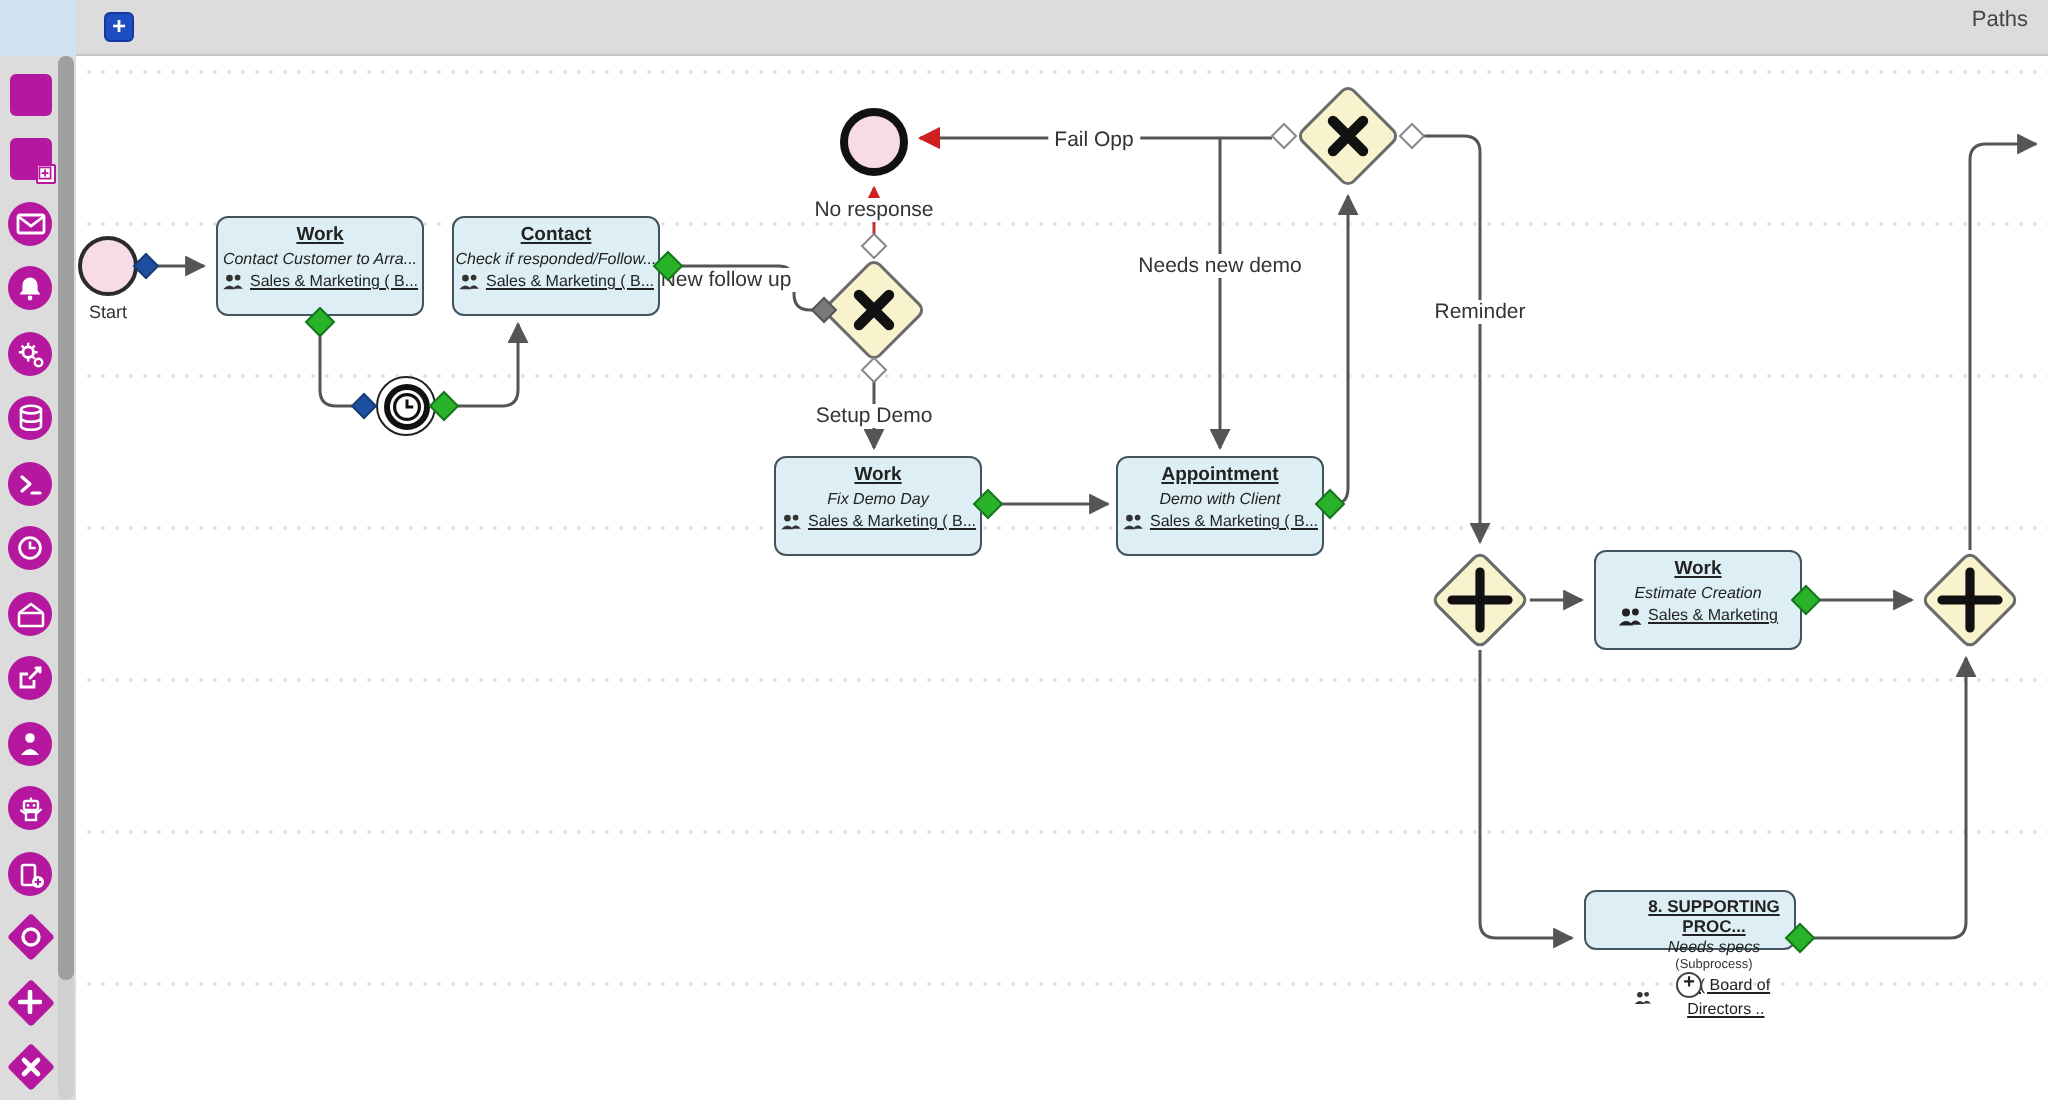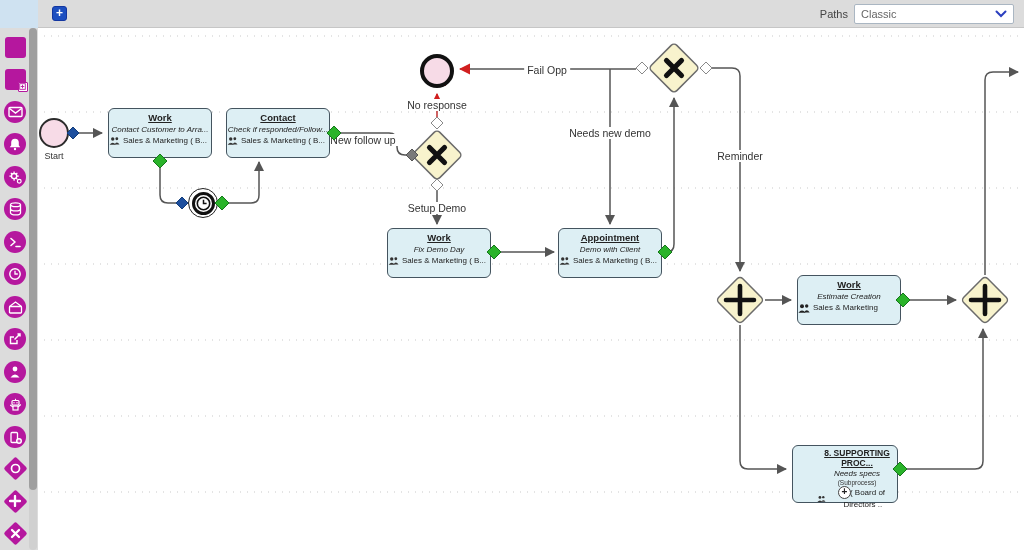--- a/index.html
+++ b/index.html
@@ -53,57 +53,51 @@
     padding:0 3px; font-size:10.5px; color:#333; white-space:nowrap; z-index:2; }
   .faillbl { position:absolute; font-size:7px; color:#c03030; z-index:2; font-weight:bold; }
 
   .task { position:absolute; width:104px; height:50px; background:#ddeff4;
     border:1.4px solid #44545f; border-radius:6px; z-index:3; padding-top:3px;
     text-align:center; cursor:pointer; }
   .t-title { font-size:9.5px; font-weight:bold; text-decoration:underline; color:#222; line-height:12px; }
   .t-desc { font-size:8px; color:#222; line-height:11px; white-space:nowrap;font-style:italic; }
   .t-sub { font-size:6.5px; color:#333; line-height:8px; }
   .t-role { font-size:8px; color:#222; line-height:12px; display:flex;
-    align-items:center; gap:3px; }
+    align-items:center; justify-content:center; gap:3px;text-decoration:underline; }
 
   .event { position:absolute; border-radius:50%; background:#f7dbe7; z-index:3; cursor:pointer; }
   .start-ev { left:1px; top:90px; width:30px; height:30px; border:2px solid #2b2b2b; }
   .end-ev { left:382px; top:26px; width:34px; height:34px; border:4px solid #111; }
   .node-label { position:absolute; transform:translateX(-50%); font-size:9px;
     color:#333; z-index:3; white-space:nowrap; }
 
   .timer { left:150px; top:160px; width:30px; height:30px; border:1.5px solid #222;
     background:#fff; display:flex; align-items:center; justify-content:center; }
   .timer-in { width:23px; height:23px; border:3px solid #111; border-radius:50%;
     background:#fff; display:flex; align-items:center; justify-content:center; }
 
   .gateway { position:absolute; z-index:3; cursor:pointer; }
 
-  .subproc { position:absolute; left:754px; top:417px; width:106px; height:58px;
+  .subproc { position:absolute; left:754px; top:417px; width:106px; height:30px;
     background:#ddeff4; border:1.4px solid #44545f; border-radius:6px; z-index:3;
     padding-top:2px; text-align:center; cursor:pointer;padding-left:24px; }
   .sp-title { font-size:8.5px; font-weight:bold; text-decoration:underline; color:#222; line-height:10px; }
   .expand { position:absolute; left:800px; top:458px; width:13px; height:13px;
     border:1.4px solid #444; border-radius:50%; background:#fff; z-index:5;
     font-size:10px; font-weight:bold; color:#222; line-height:10px; text-align:center; cursor:pointer; }
 </style>
 </head>
 <body>
 
 <div class="corner"></div>
 <div class="topbar">
   <div class="add-btn">+</div>
   <div class="paths-wrap">
     <span class="paths-label">Paths</span>
-    <div class="paths-select">
-      <span class="paths-value">Classic</span>
-      <svg width="12" height="8" viewBox="0 0 12 8">
-        <polyline points="1.5,1.5 6,6 10.5,1.5" fill="none" stroke="#2b3fbf" stroke-width="2" stroke-linecap="round"></polyline>
-      </svg>
-    </div>
   </div>
 </div>
 
 <div class="sidebar">
   <span class="sb-ic" style="top:7px">
       <span class="sb-square"></span>
     </span>
   <span class="sb-ic" style="top:39px">
     <span class="sb-square">
         <span class="sub-badge">

